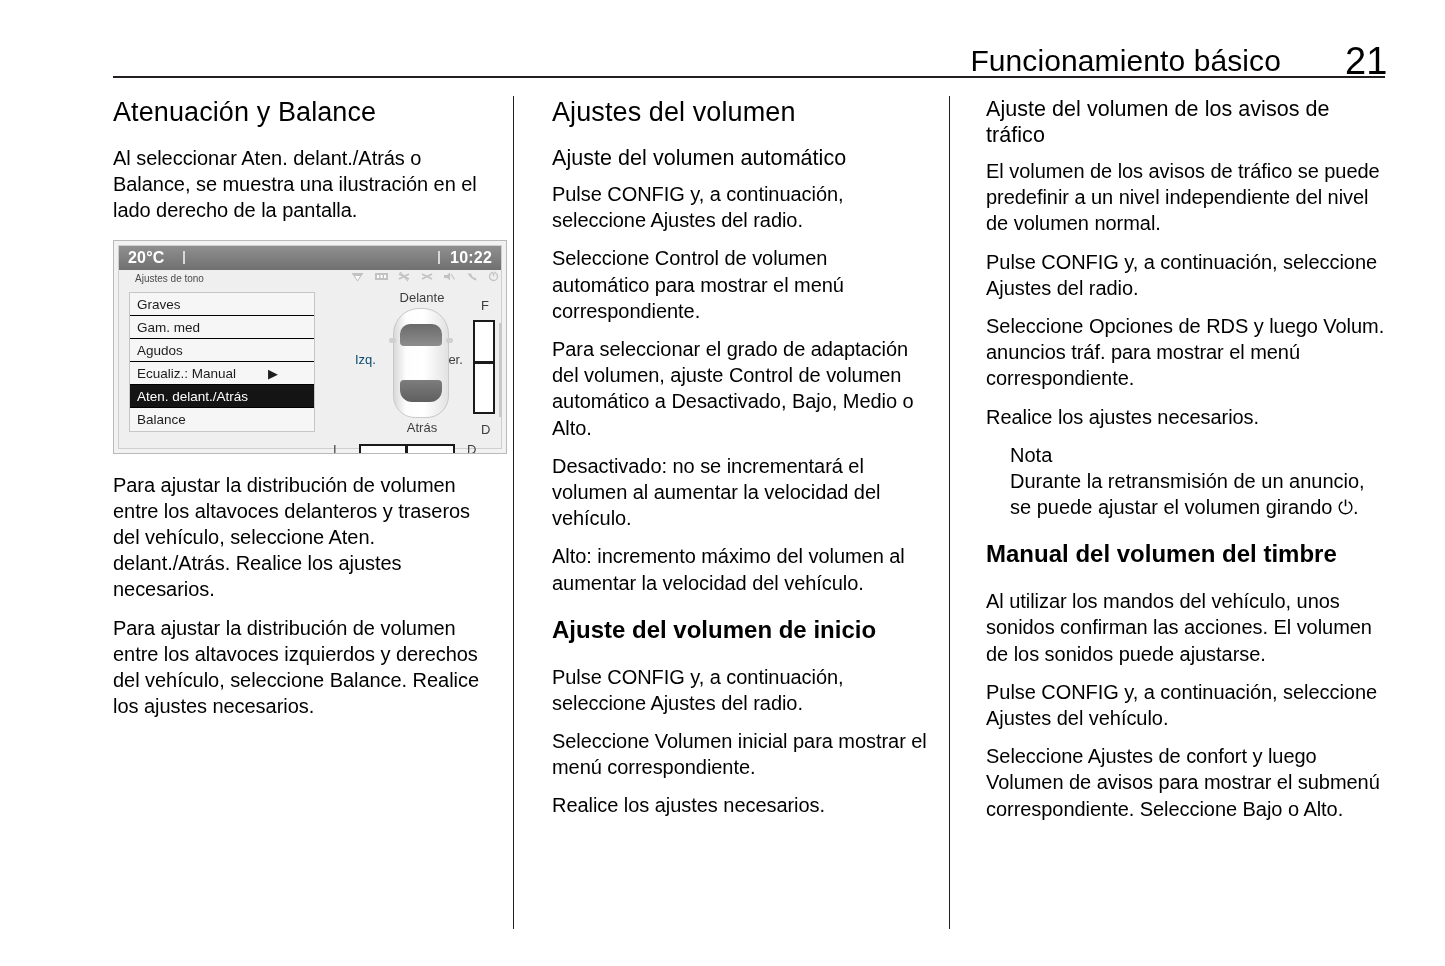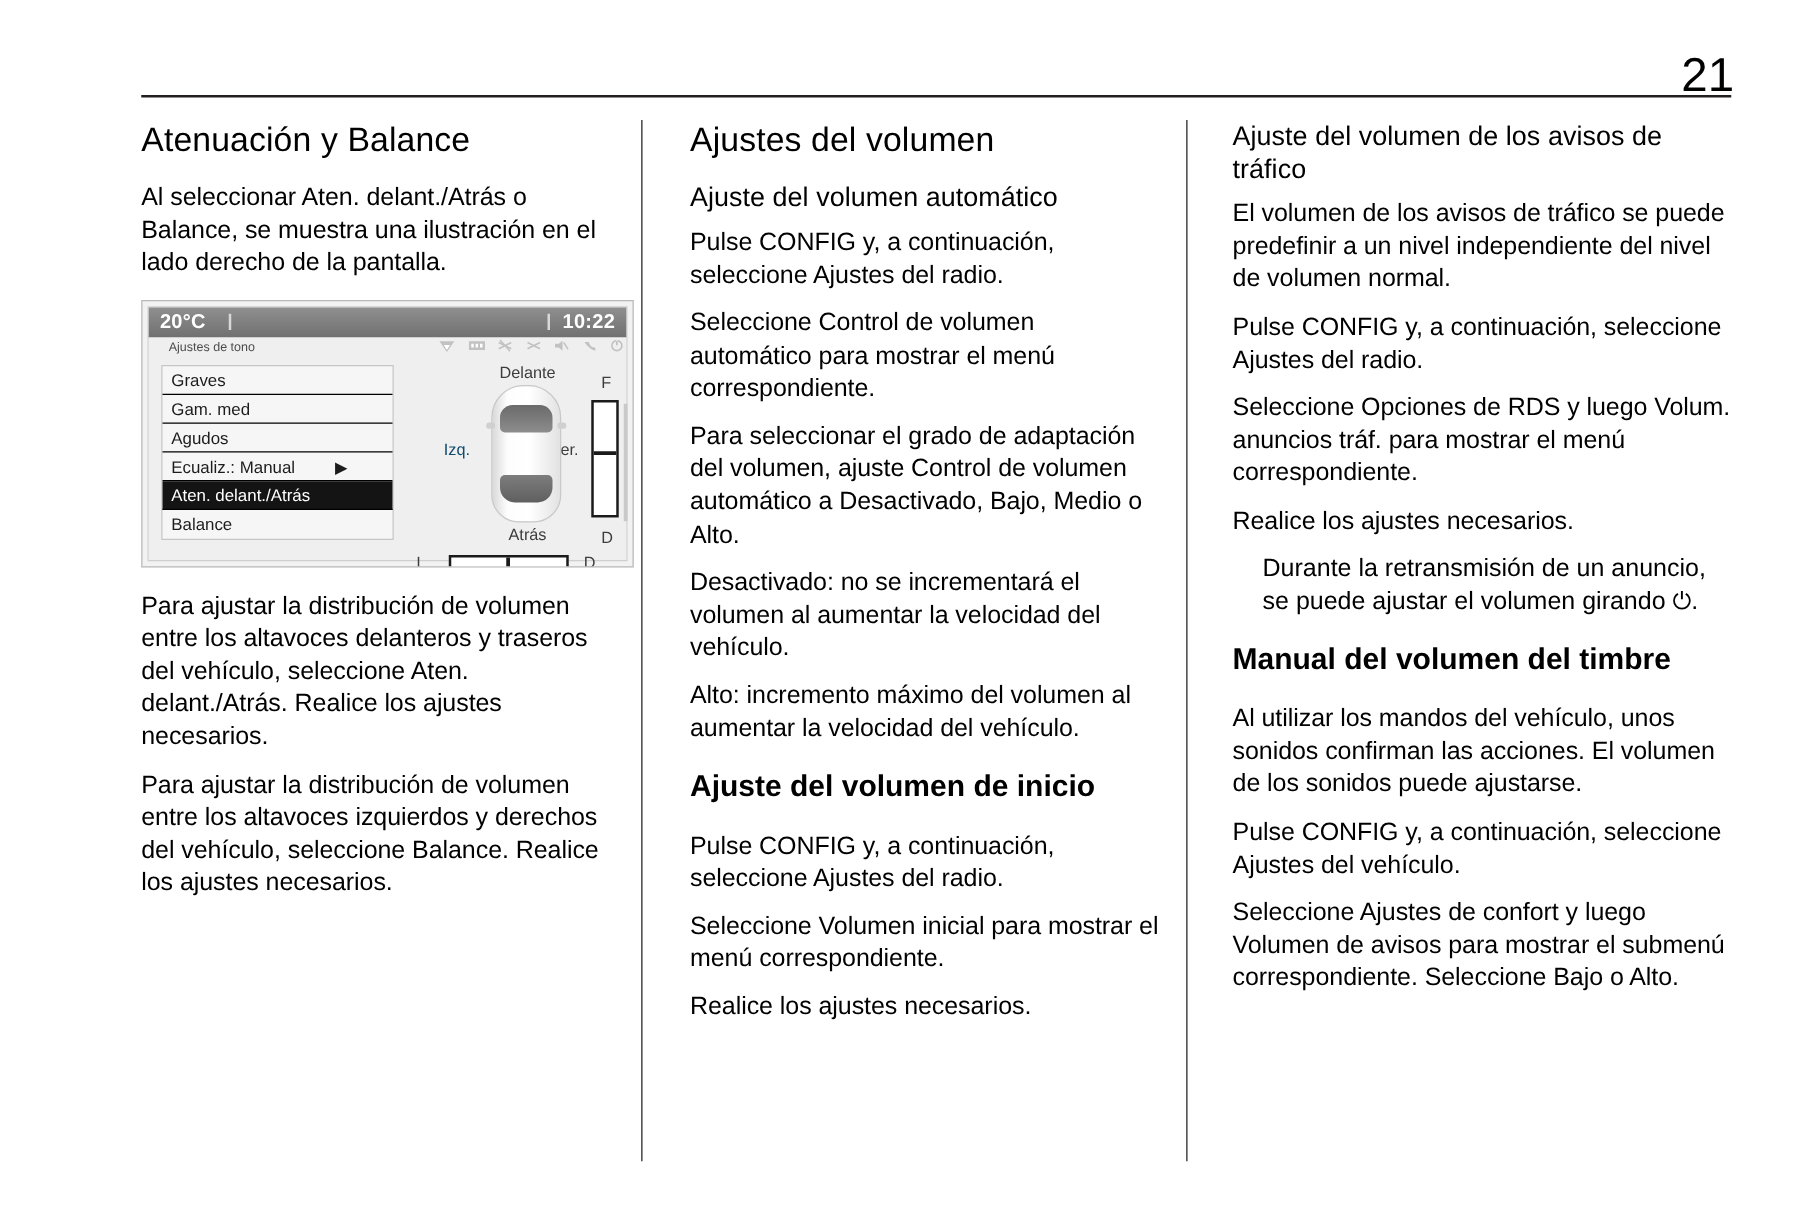--- a/index.html
+++ b/index.html
@@ -387,20 +387,21 @@
     top: 0;
     height: 100%;
     width: 2.5px;
     background: #1a1a1a;
   }
 </style>
 </head>
 <body>
 
 <div id="page-header">
+  <span class="hdr-title">Funcionamiento básico</span>
   <span class="hdr-page-number">21</span>
 </div>
 <div id="header-rule"></div>
 
 <div id="columns">
 
   <div class="column col-1">
     <h1 class="sec-title">Atenuación y Balance</h1>
     <p class="body">Al seleccionar Aten. delant./Atrás o Balance, se muestra una ilustración en el lado derecho de la pantalla.</p>
 
@@ -544,20 +545,21 @@
   <div class="col-divider"></div>
 
   <div class="column col-3">
     <h2 class="sub-title">Ajuste del volumen de los avisos de tráfico</h2>
     <p class="body">El volumen de los avisos de tráfico se puede predefinir a un nivel independiente del nivel de volumen normal.</p>
     <p class="body">Pulse CONFIG y, a continuación, seleccione Ajustes del radio.</p>
     <p class="body">Seleccione Opciones de RDS y luego Volum. anuncios tráf. para mostrar el menú correspondiente.</p>
     <p class="body">Realice los ajustes necesarios.</p>
 
     <div class="note-block">
+      <p class="note-label">Nota</p>
       <p class="note-text"><span>Durante la retransmisión de un anuncio, se puede ajustar el volumen girando </span><span class="pwr-glyph">⏻</span><span>.</span></p>
     </div>
 
     <h2 class="para-title">Manual del volumen del timbre</h2>
     <p class="body">Al utilizar los mandos del vehículo, unos sonidos confirman las acciones. El volumen de los sonidos puede ajustarse.</p>
     <p class="body">Pulse CONFIG y, a continuación, seleccione Ajustes del vehículo.</p>
     <p class="body">Seleccione Ajustes de confort y luego Volumen de avisos para mostrar el submenú correspondiente. Seleccione Bajo o Alto.</p>
   </div>
 
 </div>

